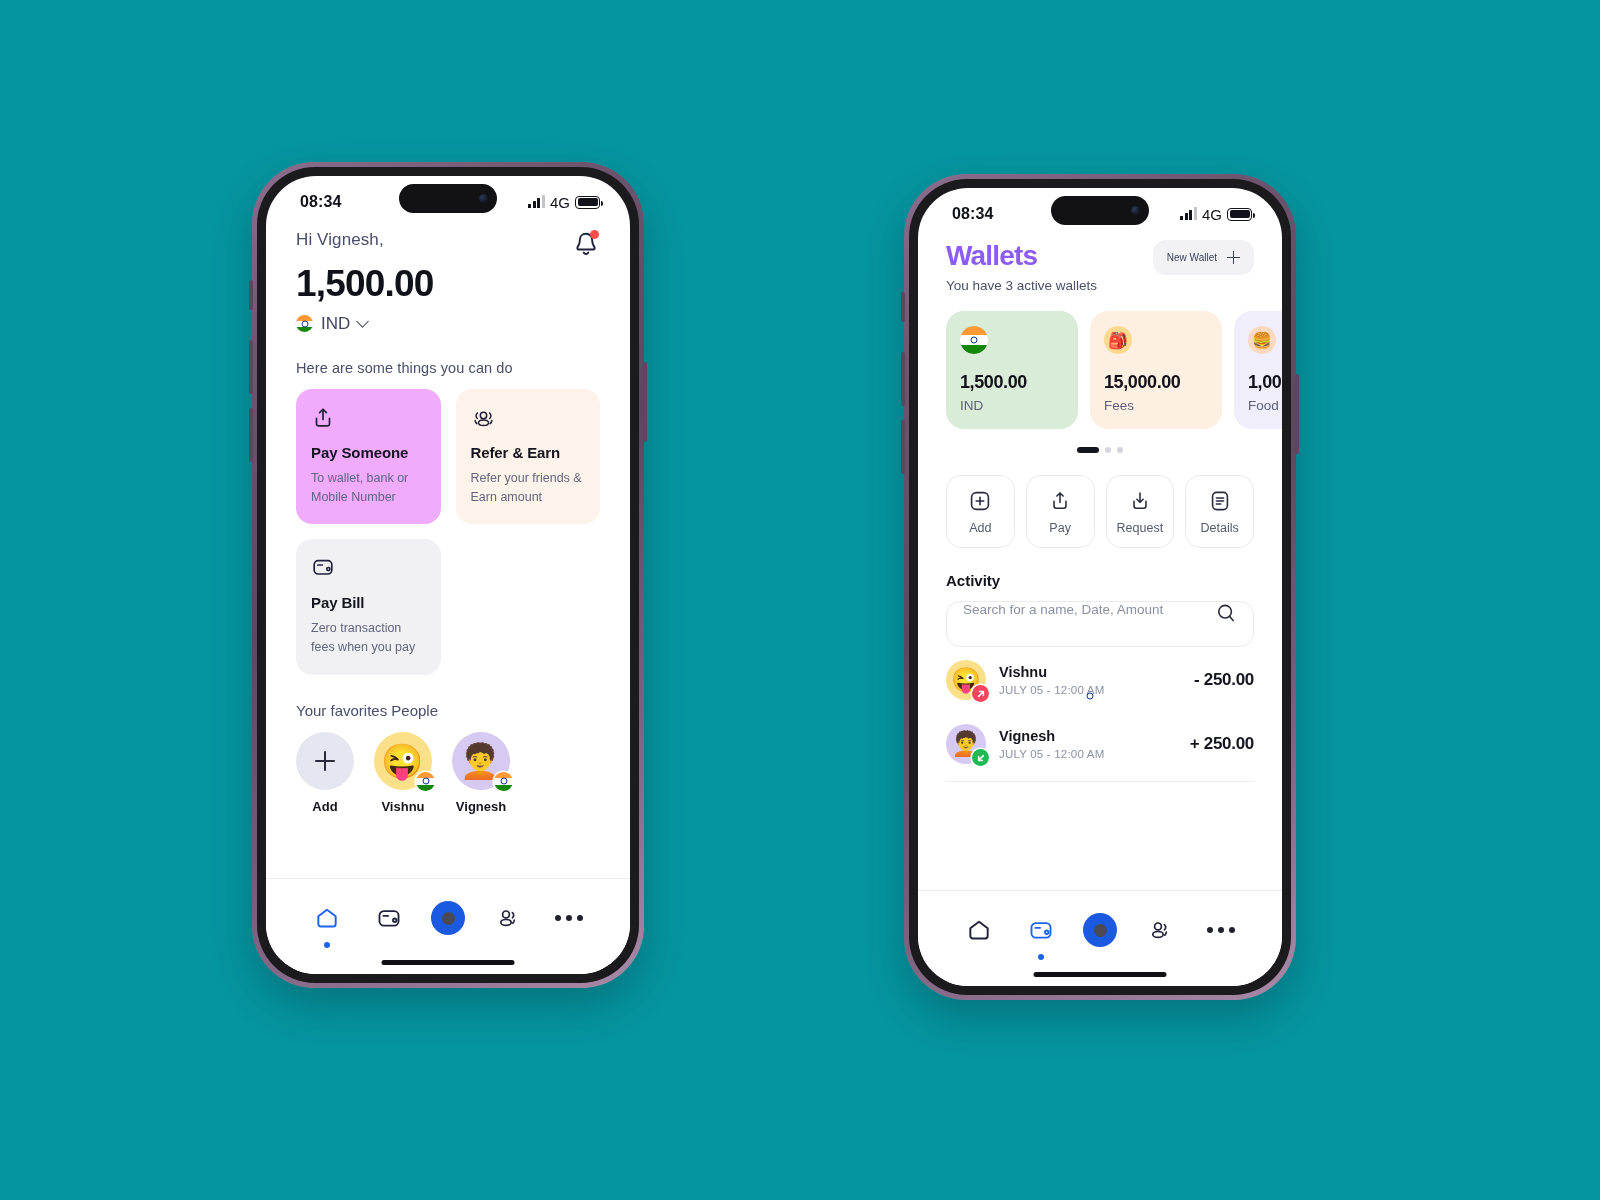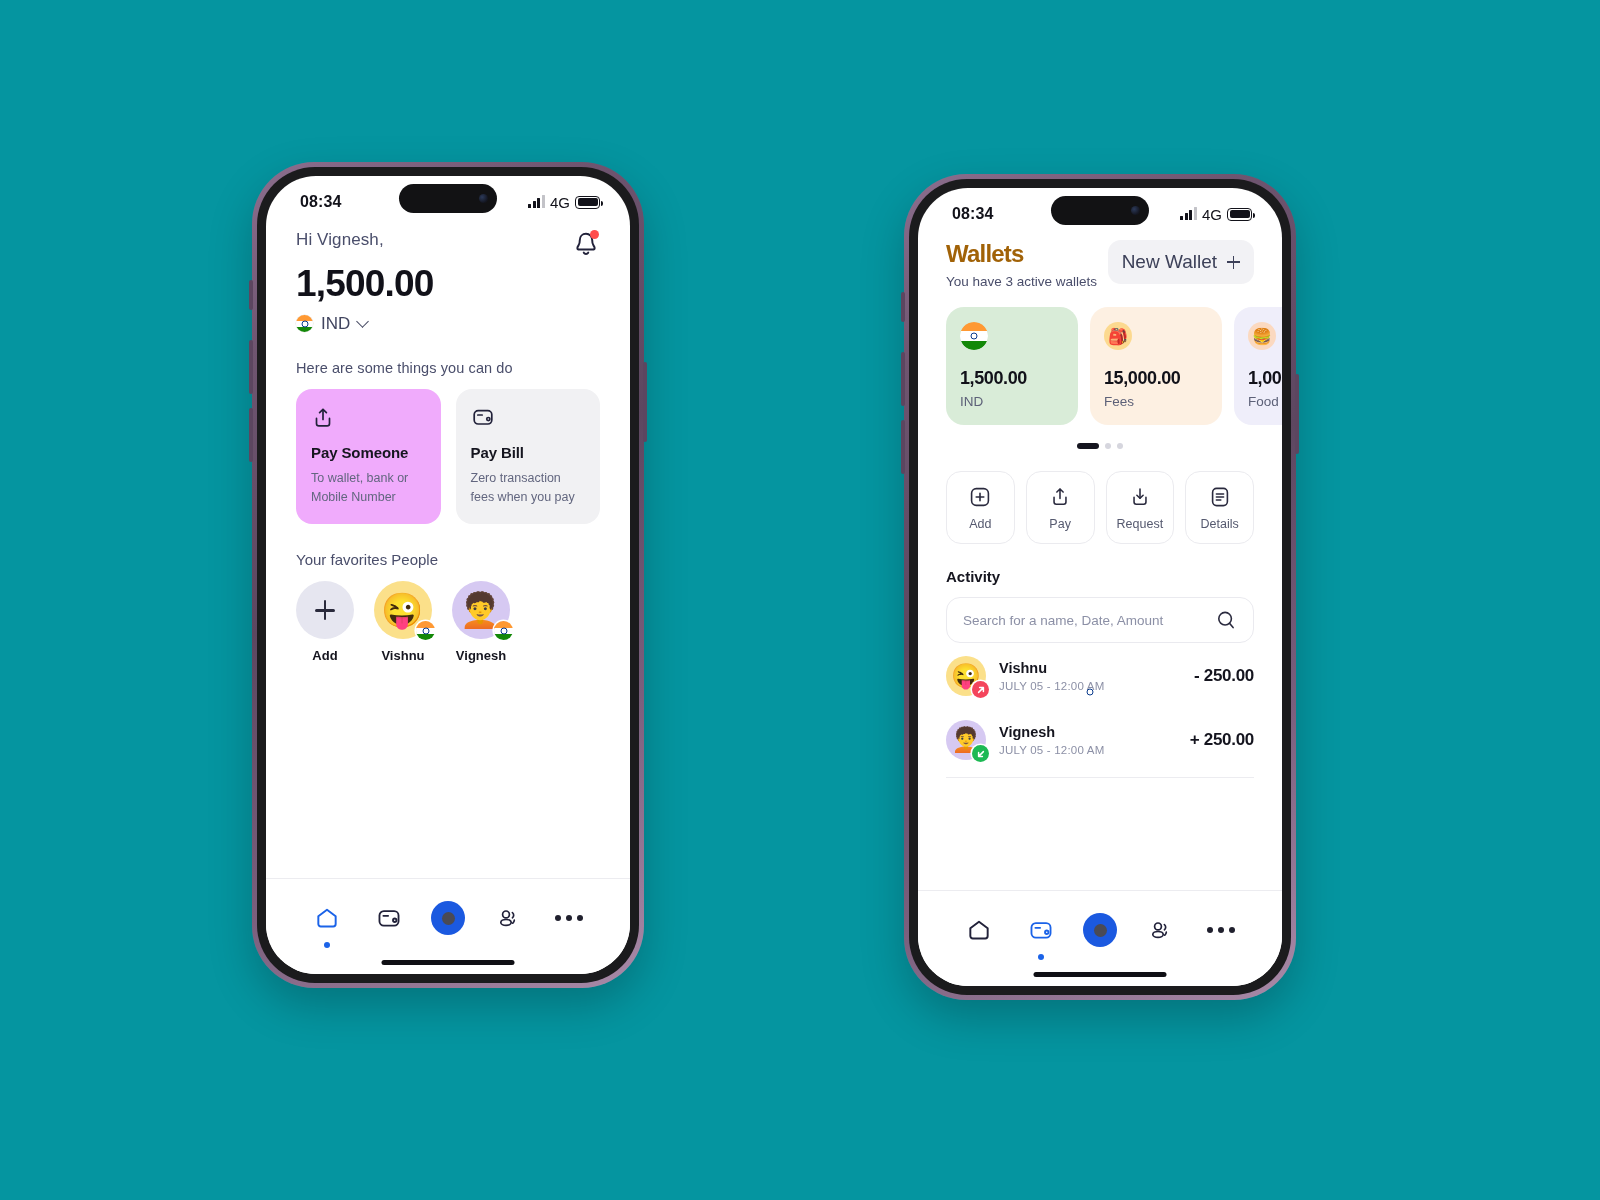--- a/index.html
+++ b/index.html
@@ -134,25 +134,25 @@
     display:flex; align-items:center; justify-content:center; cursor:pointer; }
   .cta i { width:13px; height:13px; border-radius:50%; background:#4a4a55; display:block; }
   .dots3 { display:flex; gap:5px; }
   .dots3 i { width:6px; height:6px; border-radius:50%; background:#20202e; display:block; }
   .home-ind { position:absolute; bottom:9px; left:50%; transform:translateX(-50%);
     width:133px; height:5px; border-radius:3px; background:#0f0f14; }
 
   
   .p2-body { padding: 6px 28px 0 28px; }
   .w-head { display:flex; align-items:flex-start; justify-content:space-between; }
-  .w-title { font-size:24px; font-weight:800; color:#a16207; letter-spacing:-.8px; }
+  .w-title { font-size:28px; font-weight:800; color:#8b5cf6; letter-spacing:-.8px; }
   .w-sub { font-size:13.5px; color:#4a4e6b; margin-top:6px; }
   .newwallet { background:#f2f2f5; border-radius:13px; padding:11px 14px;
     display:flex; align-items:center; gap:10px; cursor:pointer; }
-  .nw-t { font-size:19px; color:#3d4159; }
+  .nw-t { font-size:10px; color:#3d4159; }
   .nw-plus { width:13px; height:13px; position:relative; }
   .nw-plus::before,.nw-plus::after{ content:''; position:absolute; background:#3d4159 }
   .nw-plus::before{ left:0; top:5.8px; width:13px; height:1.6px }
   .nw-plus::after{ top:0; left:5.8px; height:13px; width:1.6px }
 
   .wallets { display:flex; gap:12px; margin-top:18px; }
   .wcard { border-radius:18px; padding:15px 14px 16px 14px; min-width:132px; flex:0 0 auto;
     cursor:pointer; }
   .w-mint { background:#d9ecd8 } .w-cream { background:#fdf0e2 } .w-lav { background:#efeefa }
   .w-ico { width:28px; height:28px; border-radius:50%; display:flex; align-items:center;
@@ -166,21 +166,21 @@
   .pager i { width:6px; height:6px; border-radius:50%; background:#d6d6de; display:block; }
   .pager i.on { width:22px; border-radius:4px; background:#15151f; }
 
   .quick { display:flex; gap:11px; margin-top:22px; }
   .qbtn { flex:1; border:1px solid #ebebef; border-radius:15px; padding:14px 0 12px 0;
     display:flex; flex-direction:column; align-items:center; gap:9px; cursor:pointer; }
   .qlbl { font-size:12.5px; color:#55596f; }
 
   .act-lbl { font-size:15px; font-weight:700; color:#15151f; margin-top:24px; }
   .searchbox { margin-top:12px; border:1px solid #eaeaef; border-radius:14px; height:46px;
-    display:flex; align-items:center; padding:0 16px; cursor:text; }
+    display:flex; align-items:flex-start; padding:0 16px; cursor:text; }
   .search-in { flex:1; border:0; outline:0; font-size:13.5px; color:#3d4159;
     font-family:"Liberation Sans", sans-serif; background:transparent; }
   .search-in::placeholder { color:#8c90a6; }
 
   .txn { display:flex; align-items:center; gap:13px; padding:13px 0 11px 0; cursor:pointer; }
   .txn-av { width:40px; height:40px; border-radius:50%; position:relative; flex:0 0 auto;
     display:flex; align-items:center; justify-content:center; font-size:24px; }
   .txn-badge { position:absolute; right:-3px; bottom:-2px; width:17px; height:17px;
     border-radius:50%; display:flex; align-items:center; justify-content:center;
     box-shadow:0 0 0 1.6px #fff; }
@@ -261,20 +261,34 @@
                   <path d="M12 3.5v10" stroke="#22223a" stroke-width="1.7" stroke-linecap="round"></path>
                   <path d="M8.6 6.6L12 3.3l3.4 3.3" stroke="#22223a" stroke-width="1.7" stroke-linecap="round" stroke-linejoin="round"></path>
                   <path d="M5.5 12.4v5.1c0 1.4 1 2.4 2.4 2.4h8.2c1.4 0 2.4-1 2.4-2.4v-5.1" stroke="#22223a" stroke-width="1.7" stroke-linecap="round"></path>
                 </svg>
               </div>
               <div class="card-t">Pay Someone</div>
               <div class="card-d">To wallet, bank or Mobile Number</div>
             </div>
 
 
+            <div class="card c-cream">
+              <div class="card-ico">
+                <svg width="25" height="24" viewBox="0 0 26 24" fill="none">
+                  <circle cx="13" cy="9.4" r="3.3" stroke="#22223a" stroke-width="1.6"></circle>
+                  <ellipse cx="13" cy="17" rx="5.2" ry="2.9" stroke="#22223a" stroke-width="1.6"></ellipse>
+                  <path d="M6.6 6.9a3.6 3.6 0 000 5.6" stroke="#22223a" stroke-width="1.6" stroke-linecap="round"></path>
+                  <path d="M4.3 14.5a4.4 4.4 0 001.8 3.3" stroke="#22223a" stroke-width="1.6" stroke-linecap="round"></path>
+                  <path d="M19.4 6.9a3.6 3.6 0 010 5.6" stroke="#22223a" stroke-width="1.6" stroke-linecap="round"></path>
+                  <path d="M21.7 14.5a4.4 4.4 0 01-1.8 3.3" stroke="#22223a" stroke-width="1.6" stroke-linecap="round"></path>
+                </svg>
+              </div>
+              <div class="card-t">Refer &amp; Earn</div>
+              <div class="card-d">Refer your friends &amp; Earn amount</div>
+            </div>
 
             <div class="card c-gray">
               <div class="card-ico">
                 <svg width="24" height="22" viewBox="0 0 24 22" fill="none">
                   <rect x="3.2" y="4.6" width="17.6" height="13.4" rx="4" stroke="#22223a" stroke-width="1.7"></rect>
                   <path d="M6.8 9h4.4" stroke="#22223a" stroke-width="1.7" stroke-linecap="round"></path>
                   <circle cx="17.3" cy="13.1" r="1.6" stroke="#22223a" stroke-width="1.7"></circle>
                 </svg>
               </div>
               <div class="card-t">Pay Bill</div>

